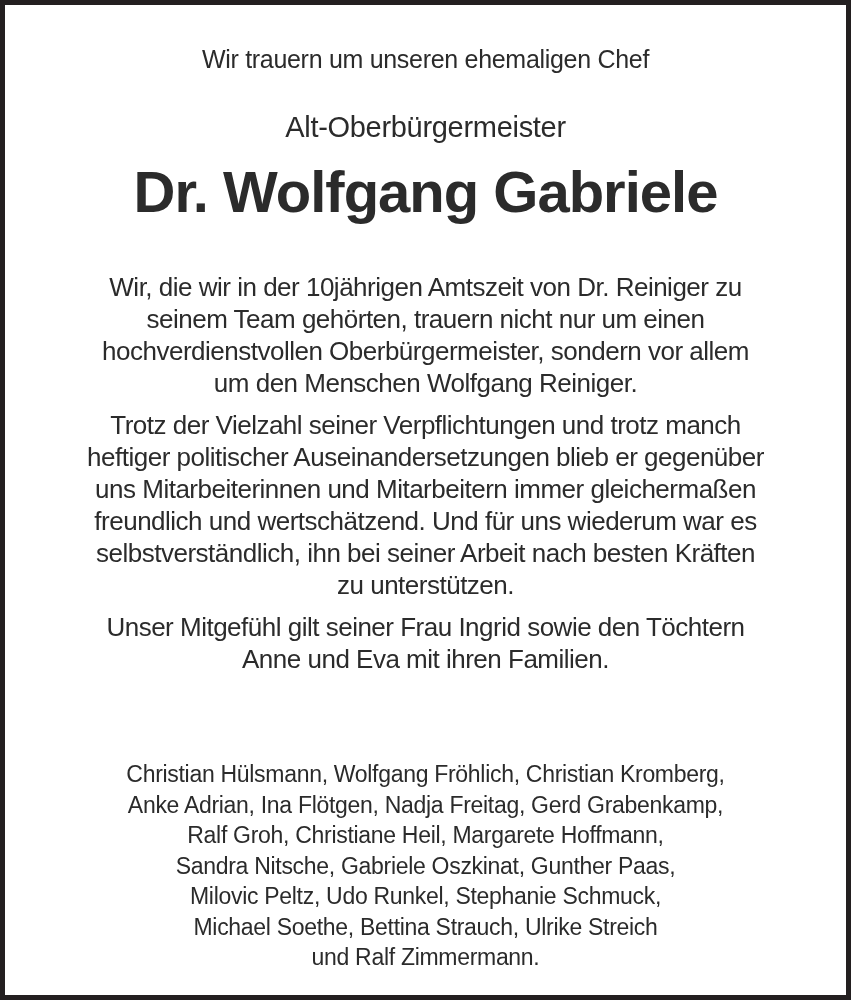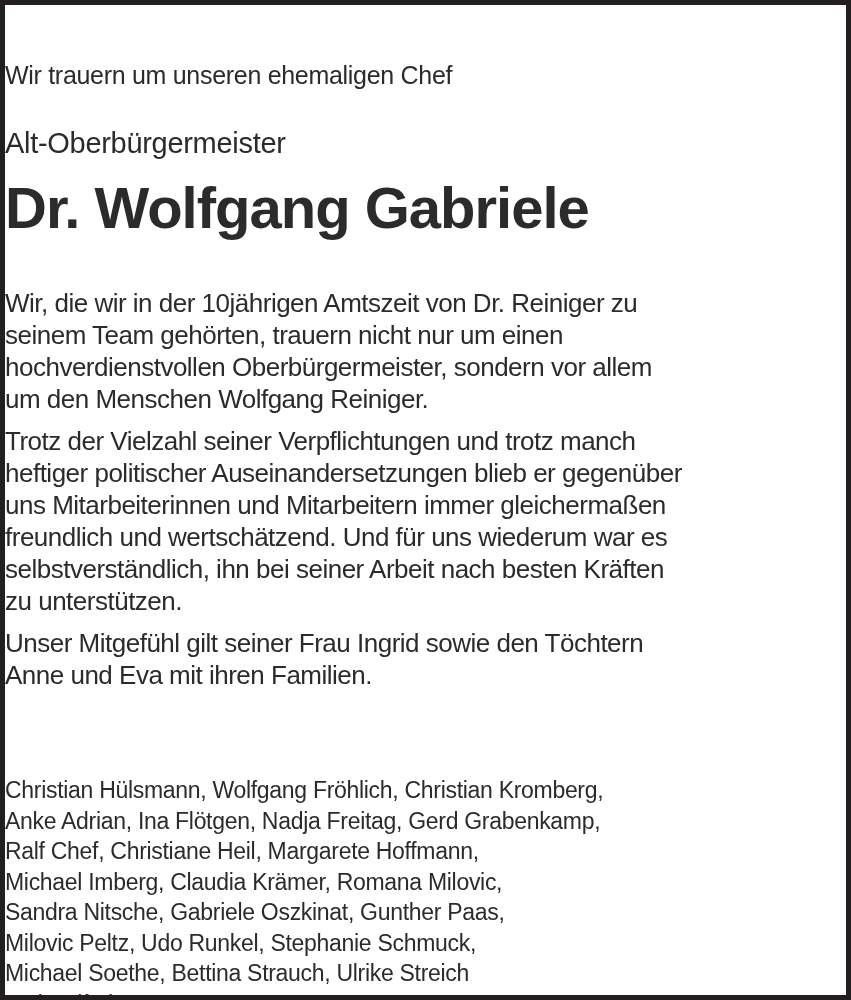--- a/index.html
+++ b/index.html
@@ -9,21 +9,22 @@
     height: 1000px;
     background: #ffffff;
     border: 5px solid #231f20;
     font-family: "Liberation Sans", "DejaVu Sans", sans-serif;
     color: #2b2b2b;
     overflow: hidden;
   }
   .notice {
     width: 100%;
     height: 100%;
-    padding-top: 56px;
+    padding-top: 40px;
+    text-align: center;
   }
   .intro {
     font-size: 25px;
     line-height: 28px;
     letter-spacing: -0.3px;
     margin-bottom: 38px;
   }
   .prefix {
     font-size: 29px;
     line-height: 32px;
@@ -77,20 +78,19 @@
     </div>
 
   <div class="para">
       <div class="line">Unser Mitgefühl gilt seiner Frau Ingrid sowie den Töchtern</div>
       <div class="line">Anne und Eva mit ihren Familien.</div>
     </div>
 
   <div class="names">
       <div class="line">Christian Hülsmann, Wolfgang Fröhlich, Christian Kromberg,</div>
       <div class="line">Anke Adrian, Ina Flötgen, Nadja Freitag, Gerd Grabenkamp,</div>
-      <div class="line">Ralf Chef, Christiane Heil, Margarete Hoffmann,</div>
-      <div class="line">Michael Imberg, Claudia Krämer, Romana Milovic,</div>
+      <div class="line">Ralf Groh, Christiane Heil, Margarete Hoffmann,</div>
       <div class="line">Sandra Nitsche, Gabriele Oszkinat, Gunther Paas,</div>
       <div class="line">Milovic Peltz, Udo Runkel, Stephanie Schmuck,</div>
       <div class="line">Michael Soethe, Bettina Strauch, Ulrike Streich</div>
       <div class="line">und Ralf Zimmermann.</div>
     </div>
 </div>
 
 </body></html>

